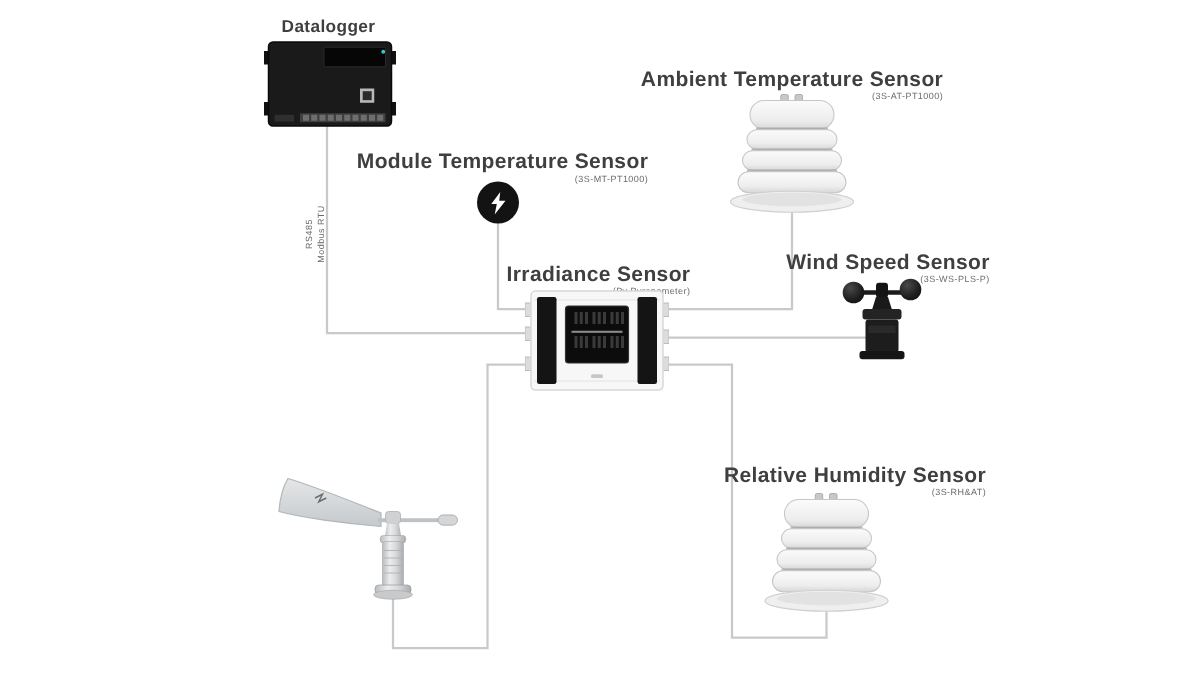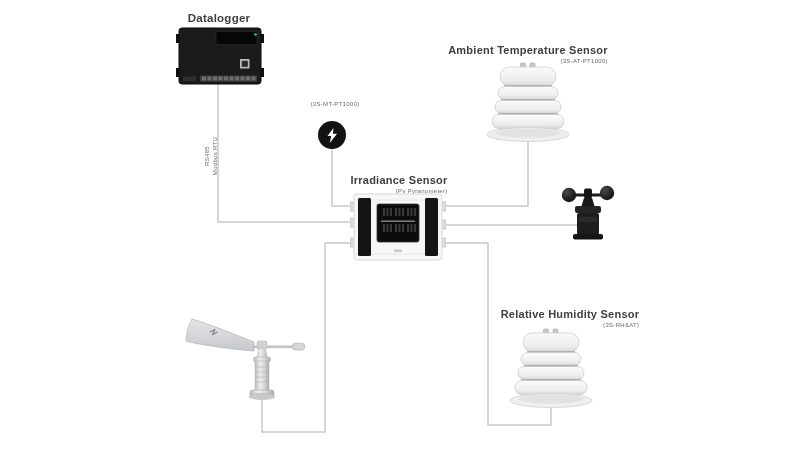--- a/index.html
+++ b/index.html
@@ -6,21 +6,21 @@
   html,body { background:#fff; }
   .canvas {
     position:relative; width:795px; height:450px; overflow:hidden;
     background:var(--background,#ffffff);
     font-family:"Liberation Sans", sans-serif;
   }
   svg.lines { position:absolute; left:0; top:0; }
   .conn { fill:none; stroke:var(--line,#c9c9c9); stroke-width:1.5; }
   .device { position:absolute; }
   .node-label { position:absolute; transform:translateX(-50%); text-align:right; white-space:nowrap; }
-  .node-label .t { display:block; font-size:11px; font-weight:700; letter-spacing:.25px; color:var(--label-text,#3f3f3f); }
+  .node-label .t { display:block; font-size:14px; font-weight:700; letter-spacing:.25px; color:var(--label-text,#3f3f3f); }
   .node-label .m { display:block; font-size:6px; font-weight:400; margin-top:1.5px; letter-spacing:.3px; color:var(--sublabel-text,#6a6a6a); }
   .dl-label .t { font-size:11.5px; }
   .bus-label { position:absolute; white-space:nowrap; font-size:6px; letter-spacing:.3px;
     color:var(--sublabel-text,#6a6a6a); transform:translate(-50%,-50%) rotate(-90deg); }
   .mt-circle { position:absolute; left:318px; top:121px; width:28px; height:28px; border-radius:50%;
     background:#131313; display:flex; align-items:center; justify-content:center; }
 </style>
 </head>
 <body>
 
@@ -93,20 +93,21 @@
         <rect x="59" y="49.5" width="4" height="4"></rect>
           <rect x="64.5" y="49.5" width="4" height="4"></rect>
         <rect x="70" y="49.5" width="4" height="4"></rect>
           <rect x="75.5" y="49.5" width="4" height="4"></rect>
       </g>
     </svg>
   </div>
 
   
   <div class="node-label" style="left:335px; top:99px;">
+    <span class="t">Module Temperature Sensor</span>
     <span class="m">(3S-MT-PT1000)</span>
   </div>
   <div class="mt-circle device">
     <svg width="12" height="15" viewBox="0 0 12 15">
       <path d="M7.5 0 L1.5 8 H5.2 L3.8 15 L11 5.8 H6.8 Z" fill="#ffffff"></path>
     </svg>
   </div>
 
   
   <div class="node-label" style="left:528px; top:44px;">
@@ -123,20 +124,24 @@
       <rect x="15" y="37" width="54" height="2.2" fill="#9aa0a2" opacity="0.7"></rect>
       <rect x="9" y="38.5" width="66" height="13" rx="6.5" fill="url(#grad-shield)" stroke="#c6c6c6" stroke-width="0.7"></rect>
       <rect x="12" y="51" width="60" height="2.2" fill="#9aa0a2" opacity="0.7"></rect>
       <rect x="6" y="52.5" width="72" height="14" rx="7" fill="url(#grad-shield)" stroke="#c6c6c6" stroke-width="0.7"></rect>
       <ellipse cx="42" cy="72.5" rx="41" ry="7" fill="#efefef" stroke="#d0d0d0" stroke-width="0.8"></ellipse>
       <ellipse cx="42" cy="71" rx="33" ry="4.5" fill="#e2e2e2"></ellipse>
     </svg>
   </div>
 
   
+  <div class="node-label" style="left:592px; top:166px;">
+    <span class="t">Wind Speed Sensor</span>
+    <span class="m">(3S-WS-PLS-P)</span>
+  </div>
   <div class="device" style="left:560px; top:184px;">
     <svg width="66" height="58" viewBox="0 0 66 58">
       <rect x="8" y="9.5" width="40" height="3" fill="#1b1b1b"></rect>
       <circle cx="9" cy="11" r="7.2" fill="url(#grad-cup)"></circle>
       <circle cx="47" cy="9" r="7.2" fill="url(#grad-cup)"></circle>
       <rect x="24" y="4.5" width="8" height="10" rx="2" fill="#141414"></rect>
       <path d="M24 14 L32 14 L34.5 22 L21.5 22 Z" fill="#191919"></path>
       <rect x="15" y="22" width="26" height="7" rx="2" fill="#242424"></rect>
       <rect x="17" y="29" width="22" height="22" rx="2" fill="#1d1d1d"></rect>
       <rect x="19" y="33" width="18" height="5" fill="#2a2a2a"></rect>

